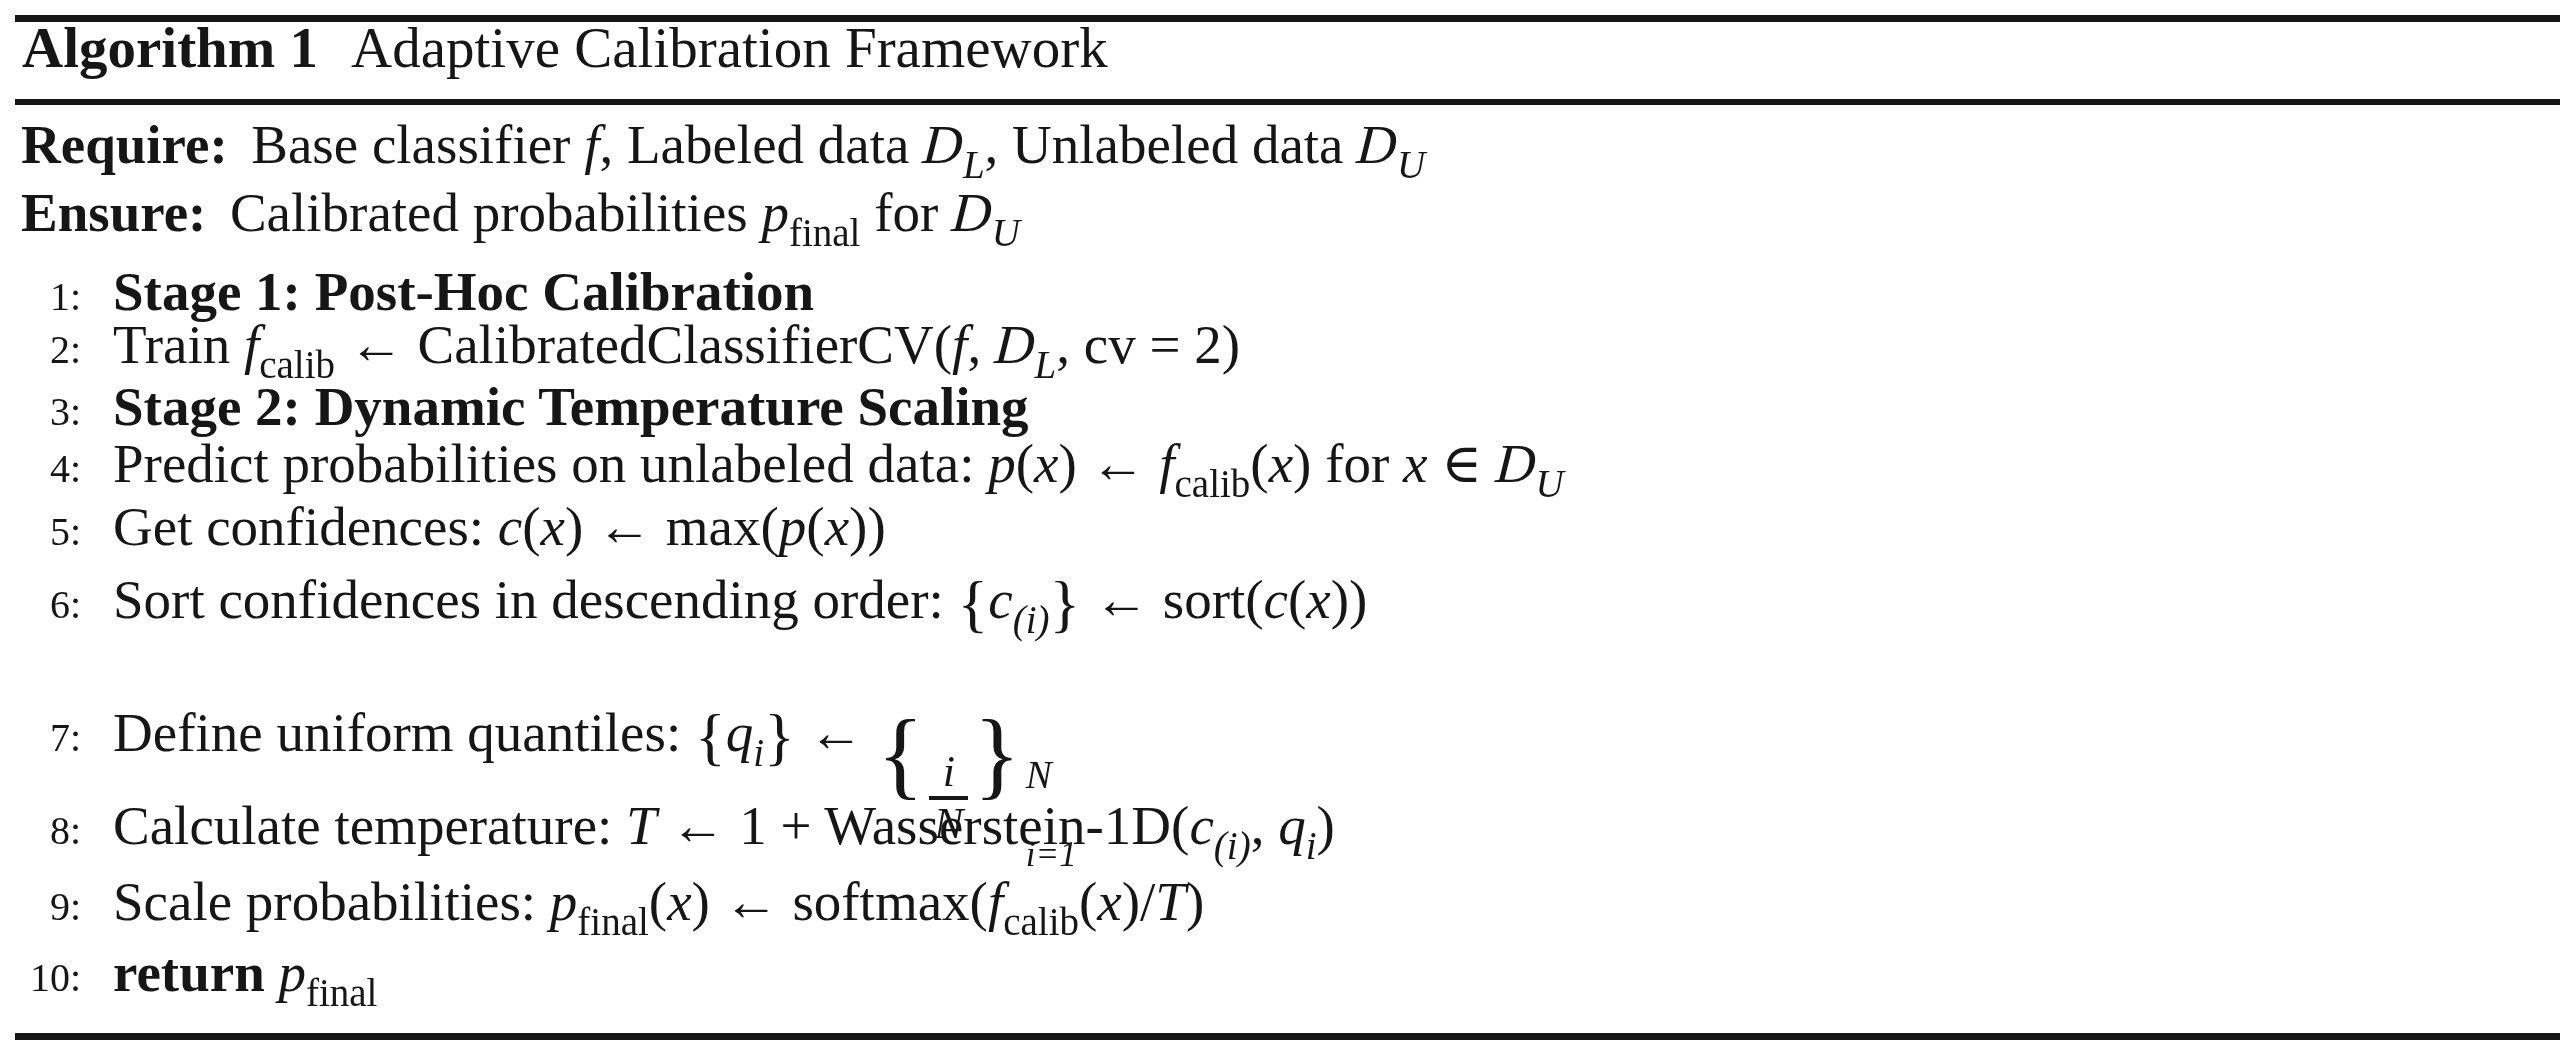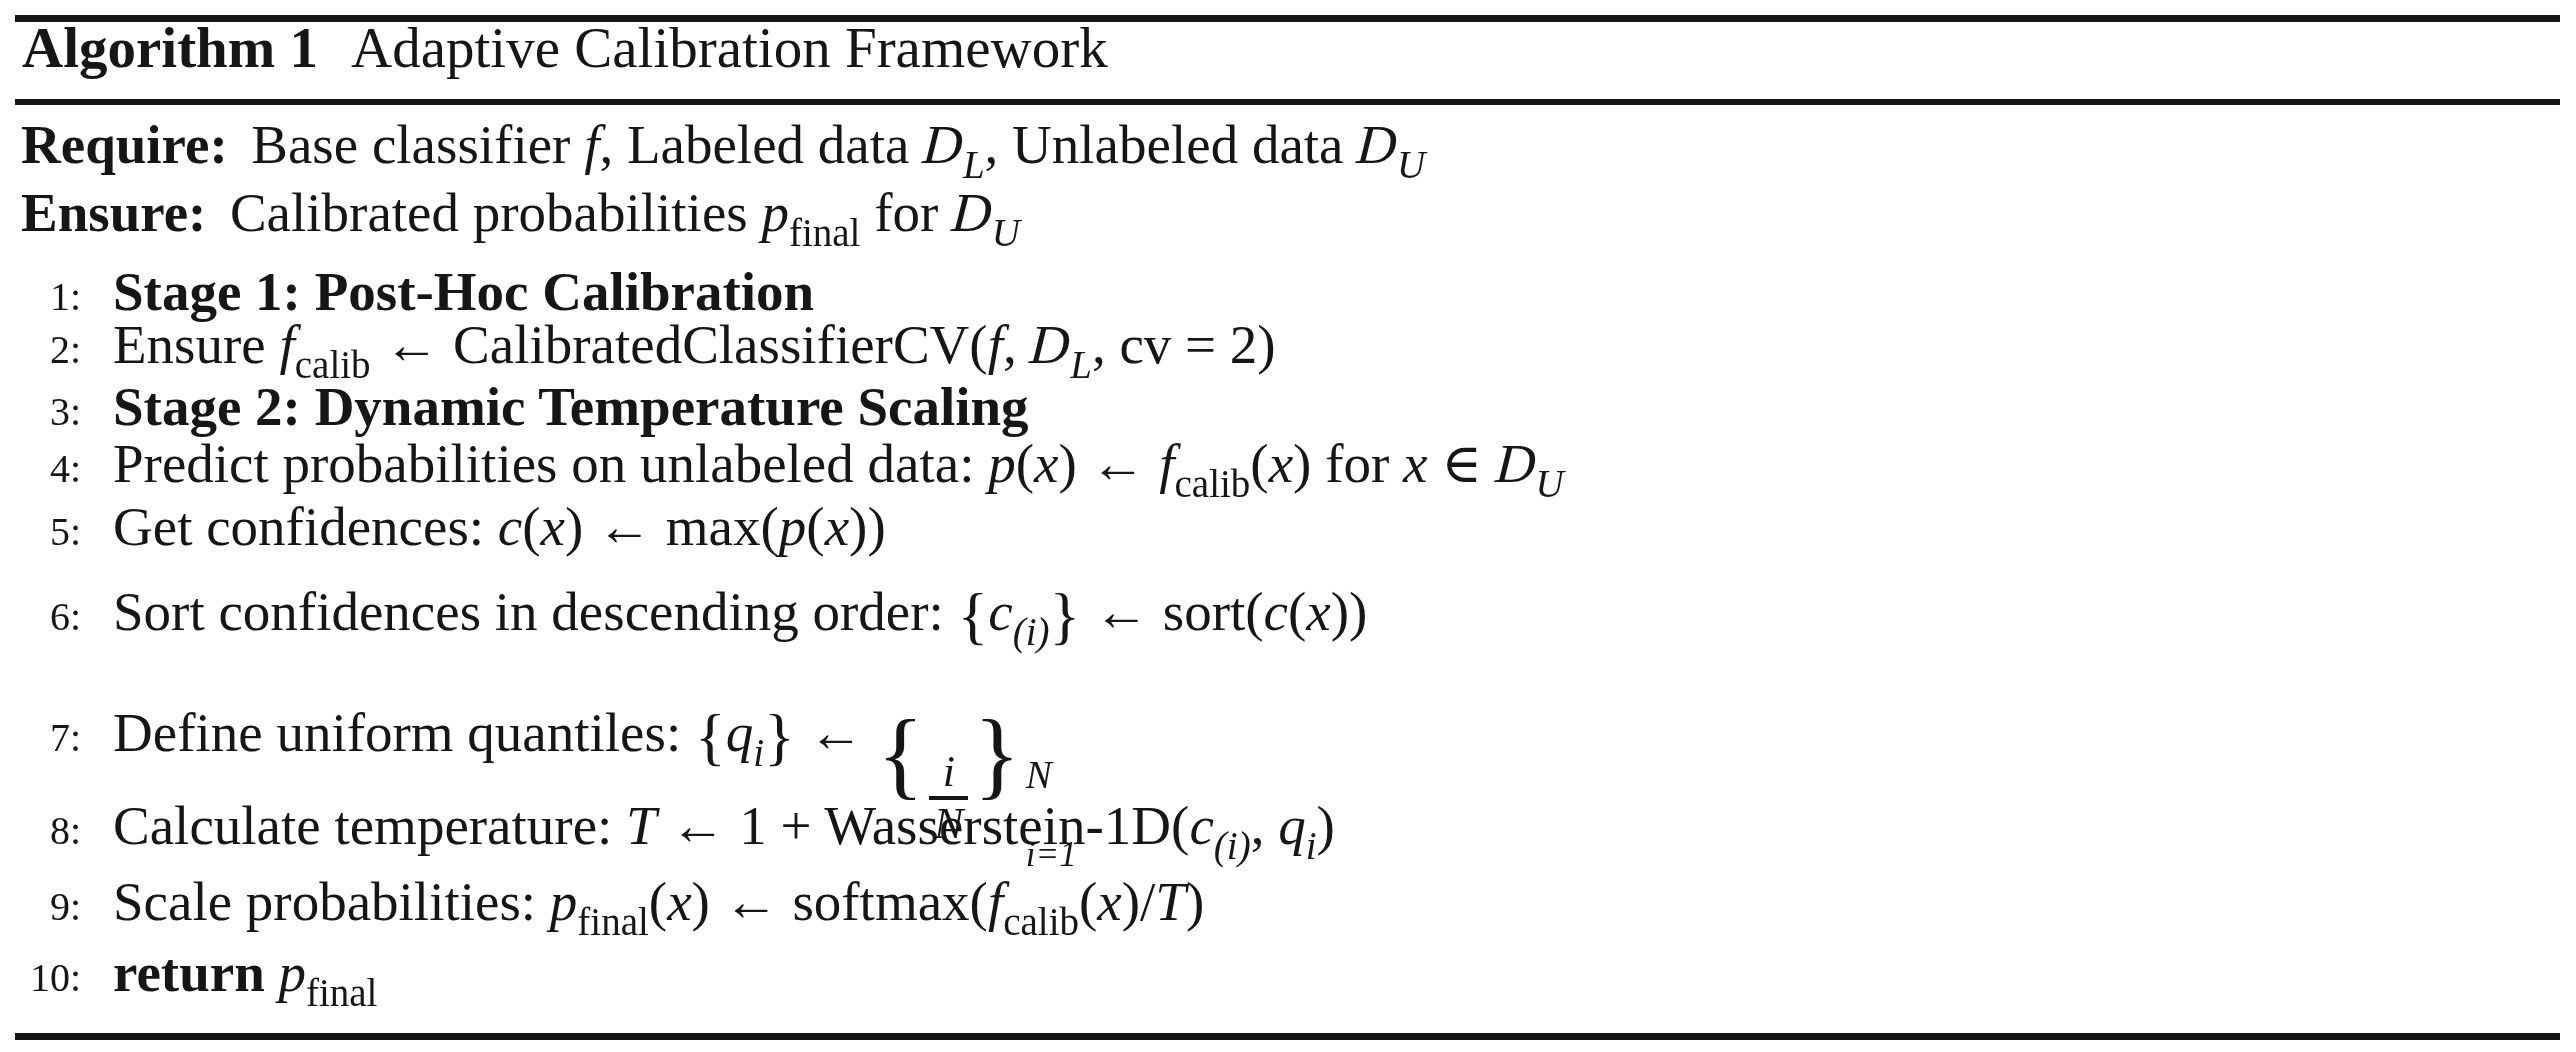--- a/index.html
+++ b/index.html
@@ -75,36 +75,36 @@
 
   <div class="line hdr" style="top:185px">
     <span class="kw">Ensure:</span><span class="line-body"><span class="seg-rm">Calibrated probabilities </span><span class="seg-it">p</span><span class="seg-sub">final</span><span class="seg-rm"> for </span><span class="seg-scr">D</span><span class="seg-subit">U</span></span>
   </div>
 
   <div class="line step" style="top:264px">
     <span class="lineno">1:</span><span class="line-content"><span class="seg-bf">Stage 1: Post-Hoc Calibration</span></span>
   </div>
 
   <div class="line step" style="top:317px">
-    <span class="lineno">2:</span><span class="line-content"><span class="seg-rm">Ensure </span><span class="seg-it">f</span><span class="seg-sub">calib</span><span class="seg-rm"> ← CalibratedClassifierCV(</span><span class="seg-it">f</span><span class="seg-rm">, </span><span class="seg-scr">D</span><span class="seg-subit">L</span><span class="seg-rm">, cv = 2)</span></span>
+    <span class="lineno">2:</span><span class="line-content"><span class="seg-rm">Train </span><span class="seg-it">f</span><span class="seg-sub">calib</span><span class="seg-rm"> ← CalibratedClassifierCV(</span><span class="seg-it">f</span><span class="seg-rm">, </span><span class="seg-scr">D</span><span class="seg-subit">L</span><span class="seg-rm">, cv = 2)</span></span>
   </div>
 
   <div class="line step" style="top:379px">
     <span class="lineno">3:</span><span class="line-content"><span class="seg-bf">Stage 2: Dynamic Temperature Scaling</span></span>
   </div>
 
   <div class="line step" style="top:436px">
     <span class="lineno">4:</span><span class="line-content"><span class="seg-rm">Predict probabilities on unlabeled data: </span><span class="seg-it">p</span><span class="seg-rm">(</span><span class="seg-it">x</span><span class="seg-rm">) ← </span><span class="seg-it">f</span><span class="seg-sub">calib</span><span class="seg-rm">(</span><span class="seg-it">x</span><span class="seg-rm">) for </span><span class="seg-it">x</span><span class="seg-rm"> ∈ </span><span class="seg-scr">D</span><span class="seg-subit">U</span></span>
   </div>
 
   <div class="line step" style="top:499px">
     <span class="lineno">5:</span><span class="line-content"><span class="seg-rm">Get confidences: </span><span class="seg-it">c</span><span class="seg-rm">(</span><span class="seg-it">x</span><span class="seg-rm">) ← max(</span><span class="seg-it">p</span><span class="seg-rm">(</span><span class="seg-it">x</span><span class="seg-rm">))</span></span>
   </div>
 
-  <div class="line step" style="top:584px">
+  <div class="line step" style="top:572px">
     <span class="lineno">6:</span><span class="line-content"><span class="seg-rm">Sort confidences in descending order: </span><span class="seg-br">{</span><span class="seg-it">c</span><span class="seg-subit">(i)</span><span class="seg-br">}</span><span class="seg-rm"> ← sort(</span><span class="seg-it">c</span><span class="seg-rm">(</span><span class="seg-it">x</span><span class="seg-rm">))</span></span>
   </div>
 
   <div class="line step" style="top:705px">
     <span class="lineno">7:</span><span class="line-content"><span class="seg-rm">Define uniform quantiles: </span><span class="seg-br">{</span><span class="seg-it">q</span><span class="seg-subit">i</span><span class="seg-br">}</span><span class="seg-rm"> ← </span><span class="seg-bigl">{</span><span class="frac">
           <span class="num">i</span>
           <span class="fbar"></span>
           <span class="den">N</span>
         </span><span class="seg-bigr">}</span><span class="supsub">
           <span class="ss-sup">N</span>

